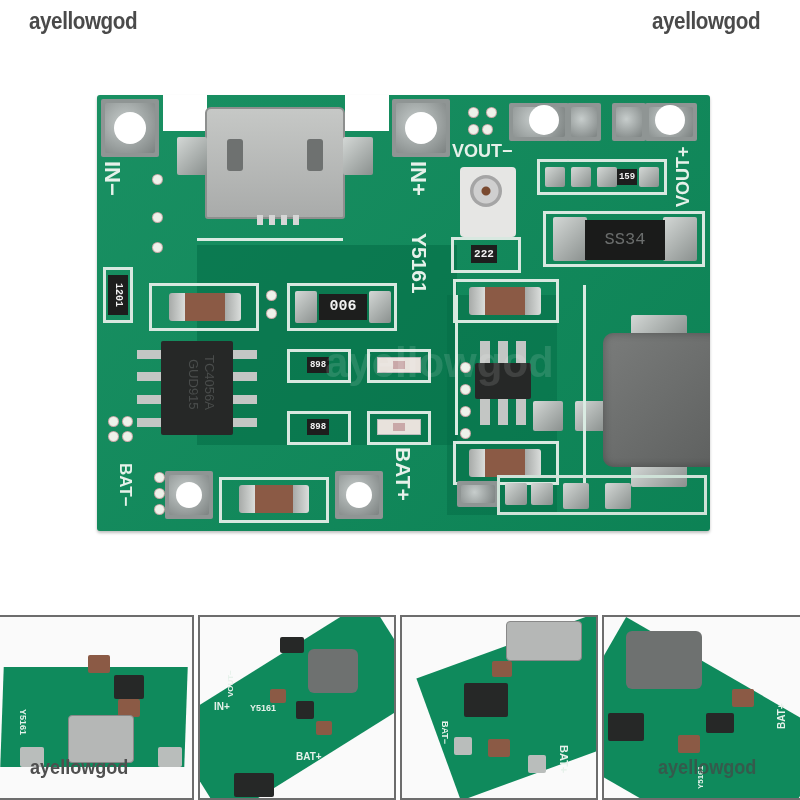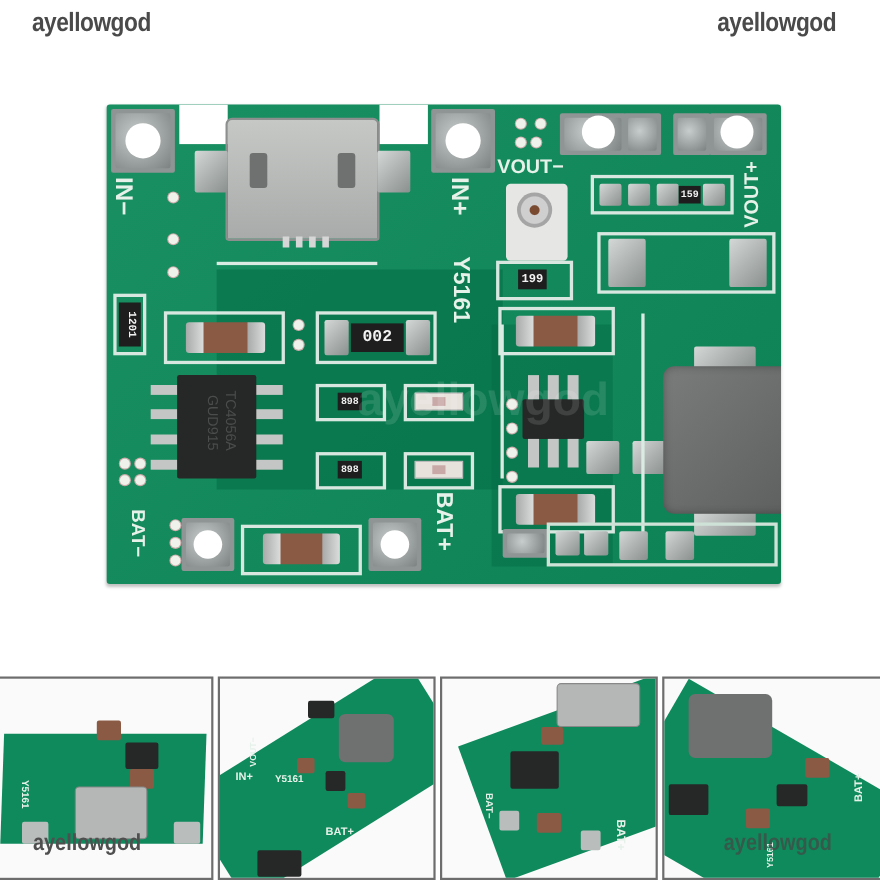--- a/index.html
+++ b/index.html
@@ -123,21 +123,21 @@
   <div class="silk-text rot90" style="left:318px;top:352px;font-size:21px;">BAT+</div>
 
   <div class="silk-box" style="left:6px;top:172px;width:30px;height:56px;"></div>
   <div class="res" style="left:11px;top:180px;width:20px;height:40px;font-size:10px;line-height:20px;writing-mode:vertical-rl;">1201</div>
 
   <div class="silk-box" style="left:52px;top:188px;width:110px;height:48px;"></div>
   <div class="cap" style="left:86px;top:198px;width:44px;height:28px;"></div>
   <div class="silk-box" style="left:190px;top:188px;width:110px;height:48px;"></div>
   <div class="smd-pad" style="left:198px;top:196px;width:22px;height:32px;"></div>
   <div class="smd-pad" style="left:272px;top:196px;width:22px;height:32px;"></div>
-  <div class="res" style="left:222px;top:199px;width:48px;height:26px;line-height:26px;font-size:15px;">002</div>
+  <div class="res" style="left:222px;top:199px;width:48px;height:26px;line-height:26px;font-size:15px;">006</div>
   <div class="via" style="left:170px;top:196px;"></div>
   <div class="via" style="left:170px;top:214px;"></div>
 
   <div class="ic-lead" style="left:40px;top:255px;width:26px;height:9px;"></div>
   <div class="ic-lead" style="left:40px;top:277px;width:26px;height:9px;"></div>
   <div class="ic-lead" style="left:40px;top:300px;width:26px;height:9px;"></div>
   <div class="ic-lead" style="left:40px;top:323px;width:26px;height:9px;"></div>
   <div class="ic-lead" style="left:134px;top:255px;width:26px;height:9px;"></div>
   <div class="ic-lead" style="left:134px;top:277px;width:26px;height:9px;"></div>
   <div class="ic-lead" style="left:134px;top:300px;width:26px;height:9px;"></div>
@@ -163,32 +163,33 @@
   <div class="silk-box" style="left:122px;top:382px;width:110px;height:46px;"></div>
   <div class="cap" style="left:156px;top:390px;width:42px;height:28px;"></div>
   <div class="via" style="left:58px;top:378px;"></div>
   <div class="via" style="left:58px;top:394px;"></div>
   <div class="via" style="left:58px;top:410px;"></div>
 
   <div class="trimpot" style="left:363px;top:72px;width:56px;height:70px;">
       <div class="knob"></div>
     </div>
   <div class="silk-box" style="left:354px;top:142px;width:70px;height:36px;"></div>
-  <div class="res" style="left:374px;top:150px;width:26px;height:18px;line-height:18px;font-size:11px;">199</div>
+  <div class="res" style="left:374px;top:150px;width:26px;height:18px;line-height:18px;font-size:11px;">222</div>
 
   <div class="silk-box" style="left:440px;top:64px;width:130px;height:36px;"></div>
   <div class="smd-pad" style="left:448px;top:72px;width:20px;height:20px;"></div>
   <div class="smd-pad" style="left:474px;top:72px;width:20px;height:20px;"></div>
   <div class="smd-pad" style="left:500px;top:72px;width:20px;height:20px;"></div>
   <div class="res" style="left:520px;top:74px;width:20px;height:16px;line-height:16px;font-size:9px;">159</div>
   <div class="smd-pad" style="left:542px;top:72px;width:20px;height:20px;"></div>
 
   <div class="silk-box" style="left:446px;top:116px;width:162px;height:56px;"></div>
   <div class="smd-pad" style="left:456px;top:122px;width:34px;height:44px;"></div>
   <div class="smd-pad" style="left:566px;top:122px;width:34px;height:44px;"></div>
+  <div class="diode" style="left:488px;top:125px;width:80px;height:40px;line-height:40px;text-align:center;">SS34</div>
 
   <div class="silk-box" style="left:356px;top:184px;width:106px;height:44px;"></div>
   <div class="cap" style="left:386px;top:192px;width:44px;height:28px;"></div>
   <div class="silk-box" style="left:356px;top:346px;width:106px;height:44px;"></div>
   <div class="cap" style="left:386px;top:354px;width:44px;height:28px;"></div>
   <div class="ic" style="left:378px;top:268px;width:56px;height:36px;"></div>
   <div class="ic-lead" style="left:383px;top:246px;width:10px;height:22px;"></div>
   <div class="ic-lead" style="left:401px;top:246px;width:10px;height:22px;"></div>
   <div class="ic-lead" style="left:419px;top:246px;width:10px;height:22px;"></div>
   <div class="ic-lead" style="left:383px;top:304px;width:10px;height:26px;"></div>

